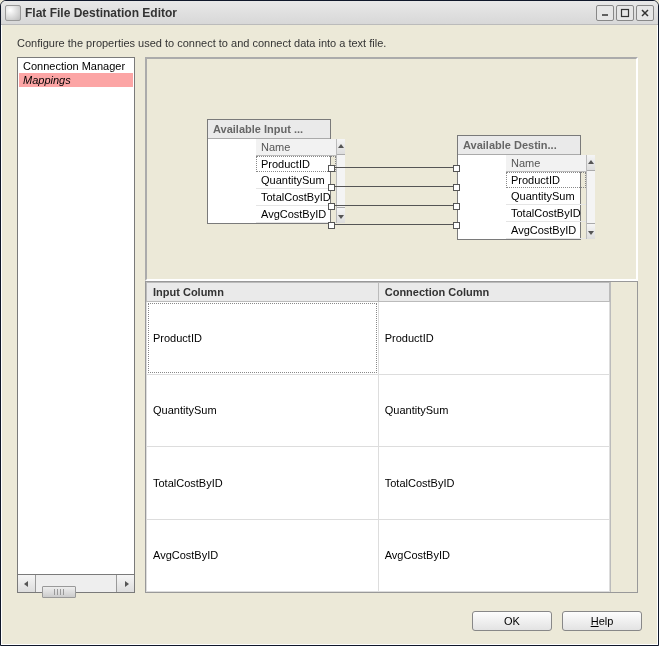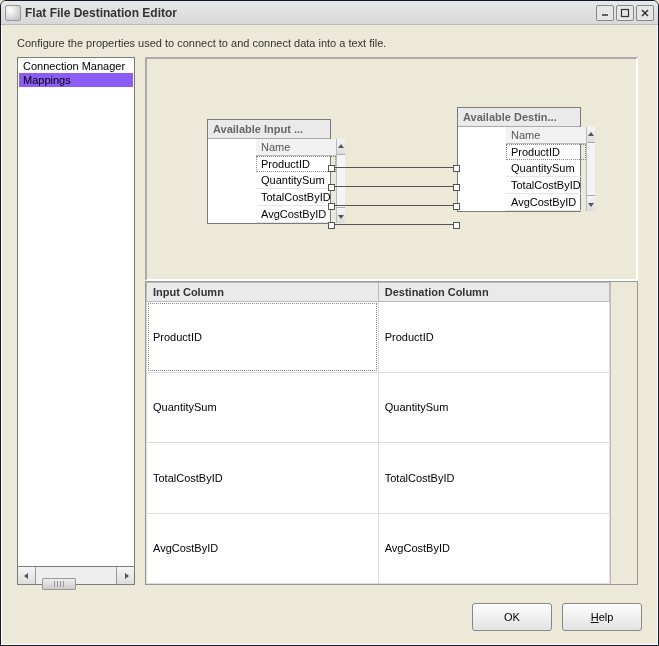--- a/index.html
+++ b/index.html
@@ -54,21 +54,21 @@
     width:118px; display:flex; flex-direction:column;
   }
   .navlist {
     flex:1; background:#fff; border:1px solid #7a7a7a;
     padding:1px;
     overflow:hidden;
   }
   .navitem {
     padding:1px 4px;  white-space:nowrap;
   }
-  .navitem.sel { background:#8b5cf6; color:#000; }
+  .navitem.sel { background:#fca5a5; color:#000;font-style:italic; }
   .hscroll {
     height:18px; border:1px solid #7a7a7a; border-top:none;
     background:#eee; display:flex; align-items:center;
   }
   .hscroll .arrow {
     width:18px; height:100%; border-right:1px solid #999;
     background:linear-gradient(#f5f5f5,#ddd);
     display:flex;align-items:center;justify-content:center;
   }
   .hscroll .arrow.r { border-right:none; border-left:1px solid #999; }
@@ -142,21 +142,21 @@
   .grid td {
     border:1px solid #ddd; padding:3px 6px; background:#fff;
   }
   .grid tr.sel td:first-child { outline:1px dotted #888; outline-offset:-2px;}
   .gridspacer { width:28px; border-left:1px solid #bbb; background:#ece9d8;}
 
   .buttons {
     padding:10px 16px 14px 16px; display:flex; justify-content:flex-end; gap:10px;
   }
   .btn {
-    min-width:80px; height:28px; border:1px solid #888; border-radius:3px;
+    min-width:80px; height:20px; border:1px solid #888; border-radius:3px;
     background:linear-gradient(#fdfdfd,#e3e3e3);
     padding:0 10px; display:inline-flex; align-items:center; justify-content:center;
   }
   .underline { text-decoration:underline; }
 </style>
 </head>
 <body>
 
 <div class="window">
 
@@ -231,21 +231,21 @@
               <div class="vtrack"></div>
               <div class="vbtn b">
                   <svg width="8" height="8" viewBox="0 0 8 8">
                     <polygon points="1,3 7,3 4,7" fill="#555"></polygon>
                   </svg>
                 </div>
             </div>
           </div>
         </div>
 
-        <div class="colbox" style="left:310px; top:48px;">
+        <div class="colbox" style="left:310px; top:76px;">
           <div class="hdr">Available Destin...</div>
           <div class="body">
             <ul>
               <li class="colheader">Name</li>
               <li class="sel">ProductID</li>
               <li>QuantitySum</li>
               <li>TotalCostByID</li>
               <li>AvgCostByID</li>
             </ul>
             <div class="vsb">
@@ -268,21 +268,21 @@
         <div class="connector" style="left:184px; top:127px; width:126px;"></div>
         <div class="connector" style="left:184px; top:146px; width:126px;"></div>
         <div class="connector" style="left:184px; top:165px; width:126px;"></div>
       </div>
 
       <div class="gridwrap">
         <table class="grid">
           <thead>
             <tr>
               <th>Input Column</th>
-              <th>Destination Column</th>
+              <th>Connection Column</th>
             </tr>
           </thead>
           <tbody>
             <tr class="sel">
               <td>ProductID</td>
               <td>ProductID</td>
             </tr>
             <tr>
               <td>QuantitySum</td>
               <td>QuantitySum</td>

